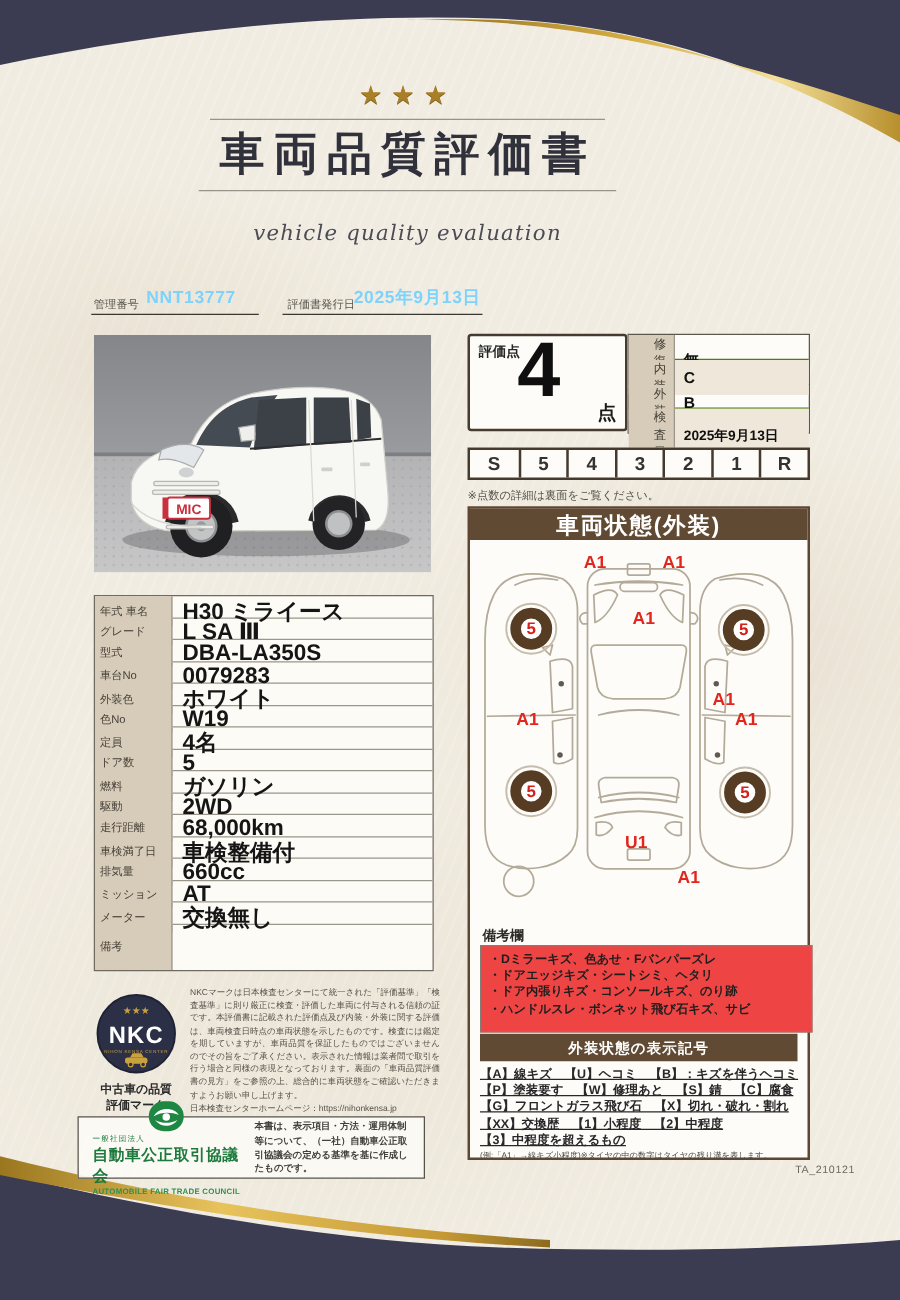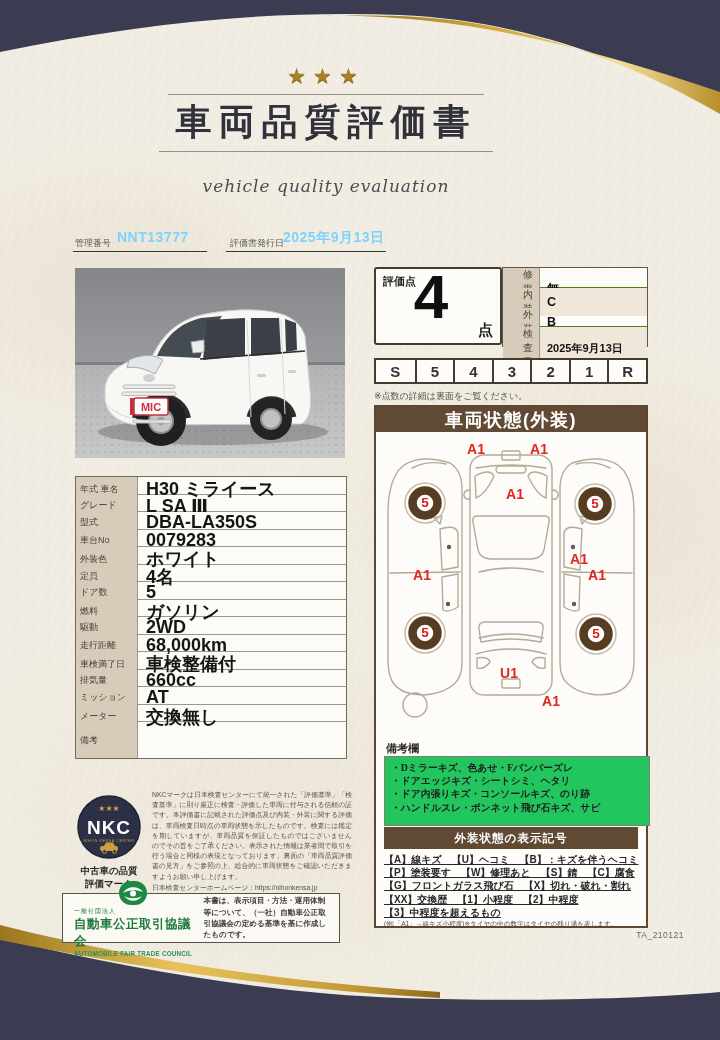--- a/index.html
+++ b/index.html
@@ -96,21 +96,21 @@
          background:#fdfcf8;box-sizing:border-box;}
   #panel-header{height:25px;background:#614a33;color:#fff;display:flex;align-items:center;justify-content:center;
                 font-size:18px;font-weight:bold;letter-spacing:1.5px;}
   #diagram{position:absolute;left:0;top:25px;width:270px;height:308px;}
   #diagram svg{position:absolute;left:0;top:0;}
   .mark{position:absolute;transform:translate(-50%,-50%);color:#e1261e;font-size:14px;font-weight:bold;
         font-family:"Liberation Sans","DejaVu Sans",sans-serif;white-space:nowrap;}
   .tire-num{position:absolute;transform:translate(-50%,-52%);color:#d6201a;font-size:13.5px;font-weight:bold;}
   #notes-title{position:absolute;left:10px;top:334px;font-size:11px;font-weight:bold;color:#2e2b26;}
   #notes-box{position:absolute;left:8px;top:349px;width:252px;height:60px;border:1px solid #837e73;
-             padding:4px 6px;background:#22c55e;font-family:Liberation Serif, serif;}
+             padding:4px 6px;background:#ef4444;}
   .note-line{font-size:9.8px;line-height:13.2px;color:#1e1e1e;font-weight:600;}
   #legend-header{position:absolute;left:8px;top:420px;width:254px;height:22px;background:#614a33;color:#fff;
                  display:flex;align-items:center;justify-content:center;font-size:11.5px;font-weight:bold;letter-spacing:1px;}
   #legend-body{position:absolute;left:8px;top:446px;width:256px;}
   .legend-line{font-size:10px;line-height:13.2px;font-weight:700;color:#28282a;white-space:nowrap;text-decoration:underline;}
   #legend-note{margin-top:1px;font-size:6.6px;color:#4c4a44;}
 
   #doc-code{position:absolute;right:36px;top:930px;font-size:8.5px;color:#6e675c;letter-spacing:.5px;}
 </style>
 </head>
@@ -237,20 +237,24 @@
         </div>
         <div class="vrow">
           <div class="vlabel">車台No</div>
           <div class="vvalue">0079283</div>
         </div>
         <div class="vrow">
           <div class="vlabel">外装色</div>
           <div class="vvalue">ホワイト</div>
         </div>
         <div class="vrow">
+          <div class="vlabel">色No</div>
+          <div class="vvalue">W19</div>
+        </div>
+        <div class="vrow">
           <div class="vlabel">定員</div>
           <div class="vvalue">4名</div>
         </div>
         <div class="vrow">
           <div class="vlabel">ドア数</div>
           <div class="vvalue">5</div>
         </div>
         <div class="vrow">
           <div class="vlabel">燃料</div>
           <div class="vvalue">ガソリン</div>

